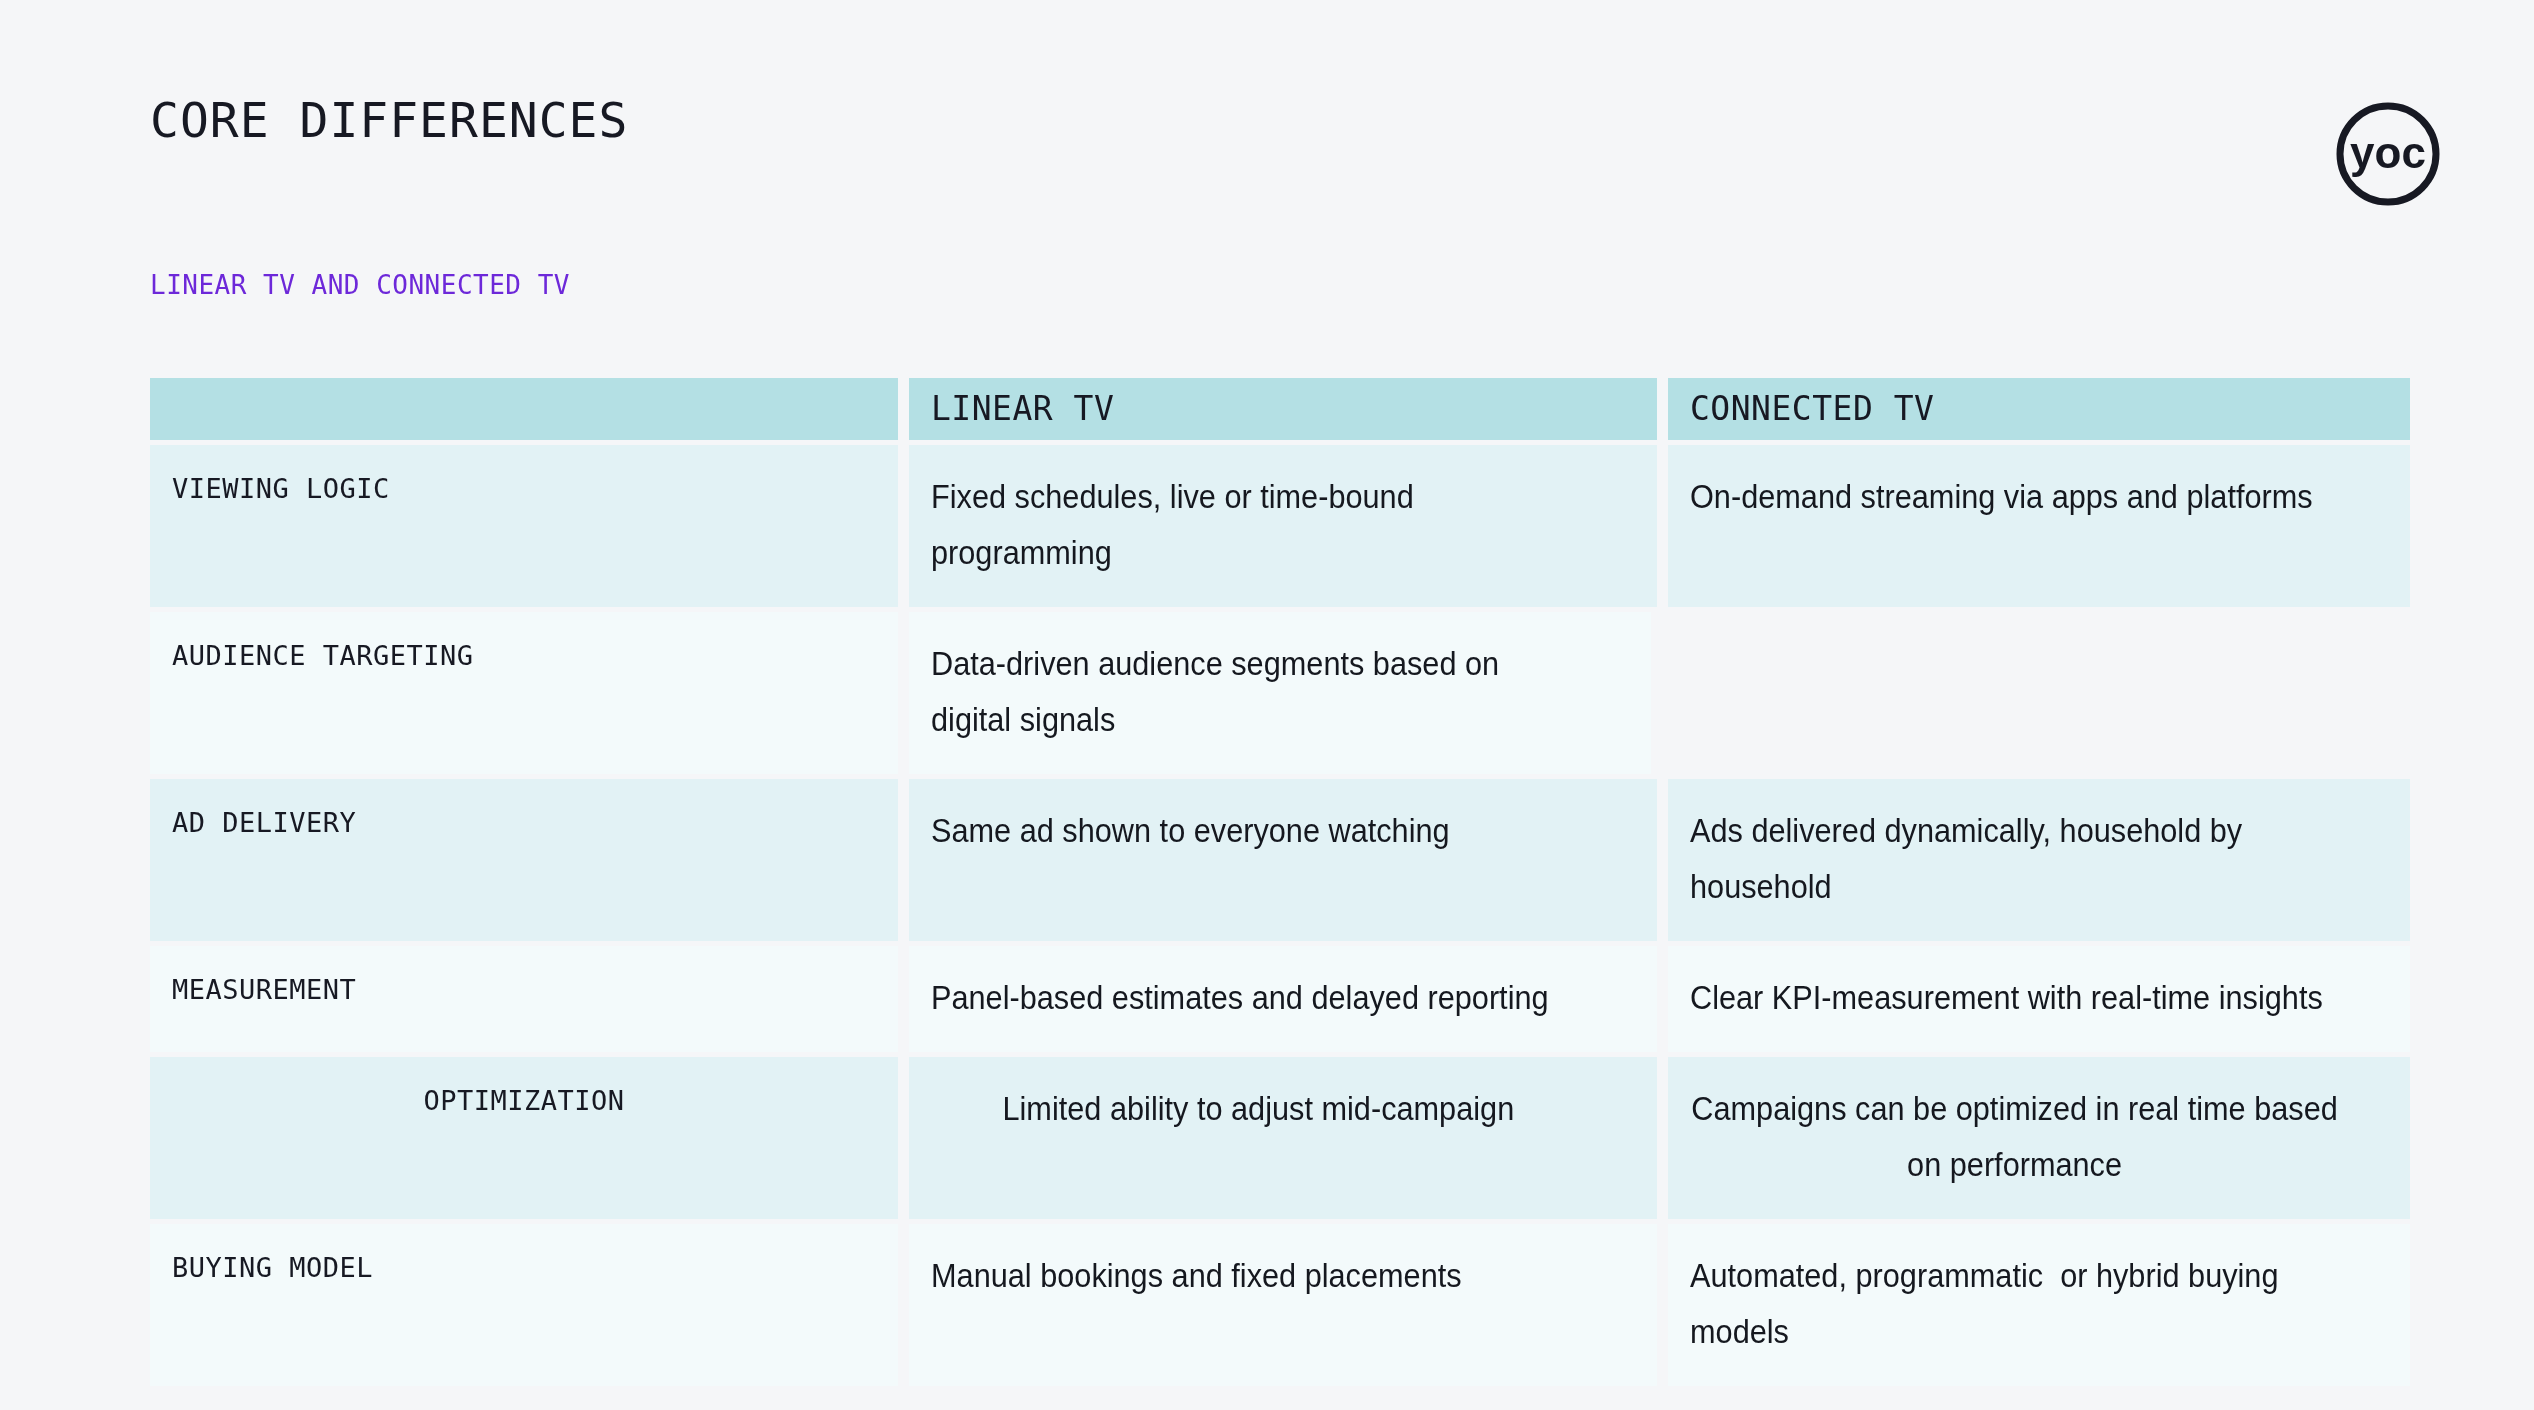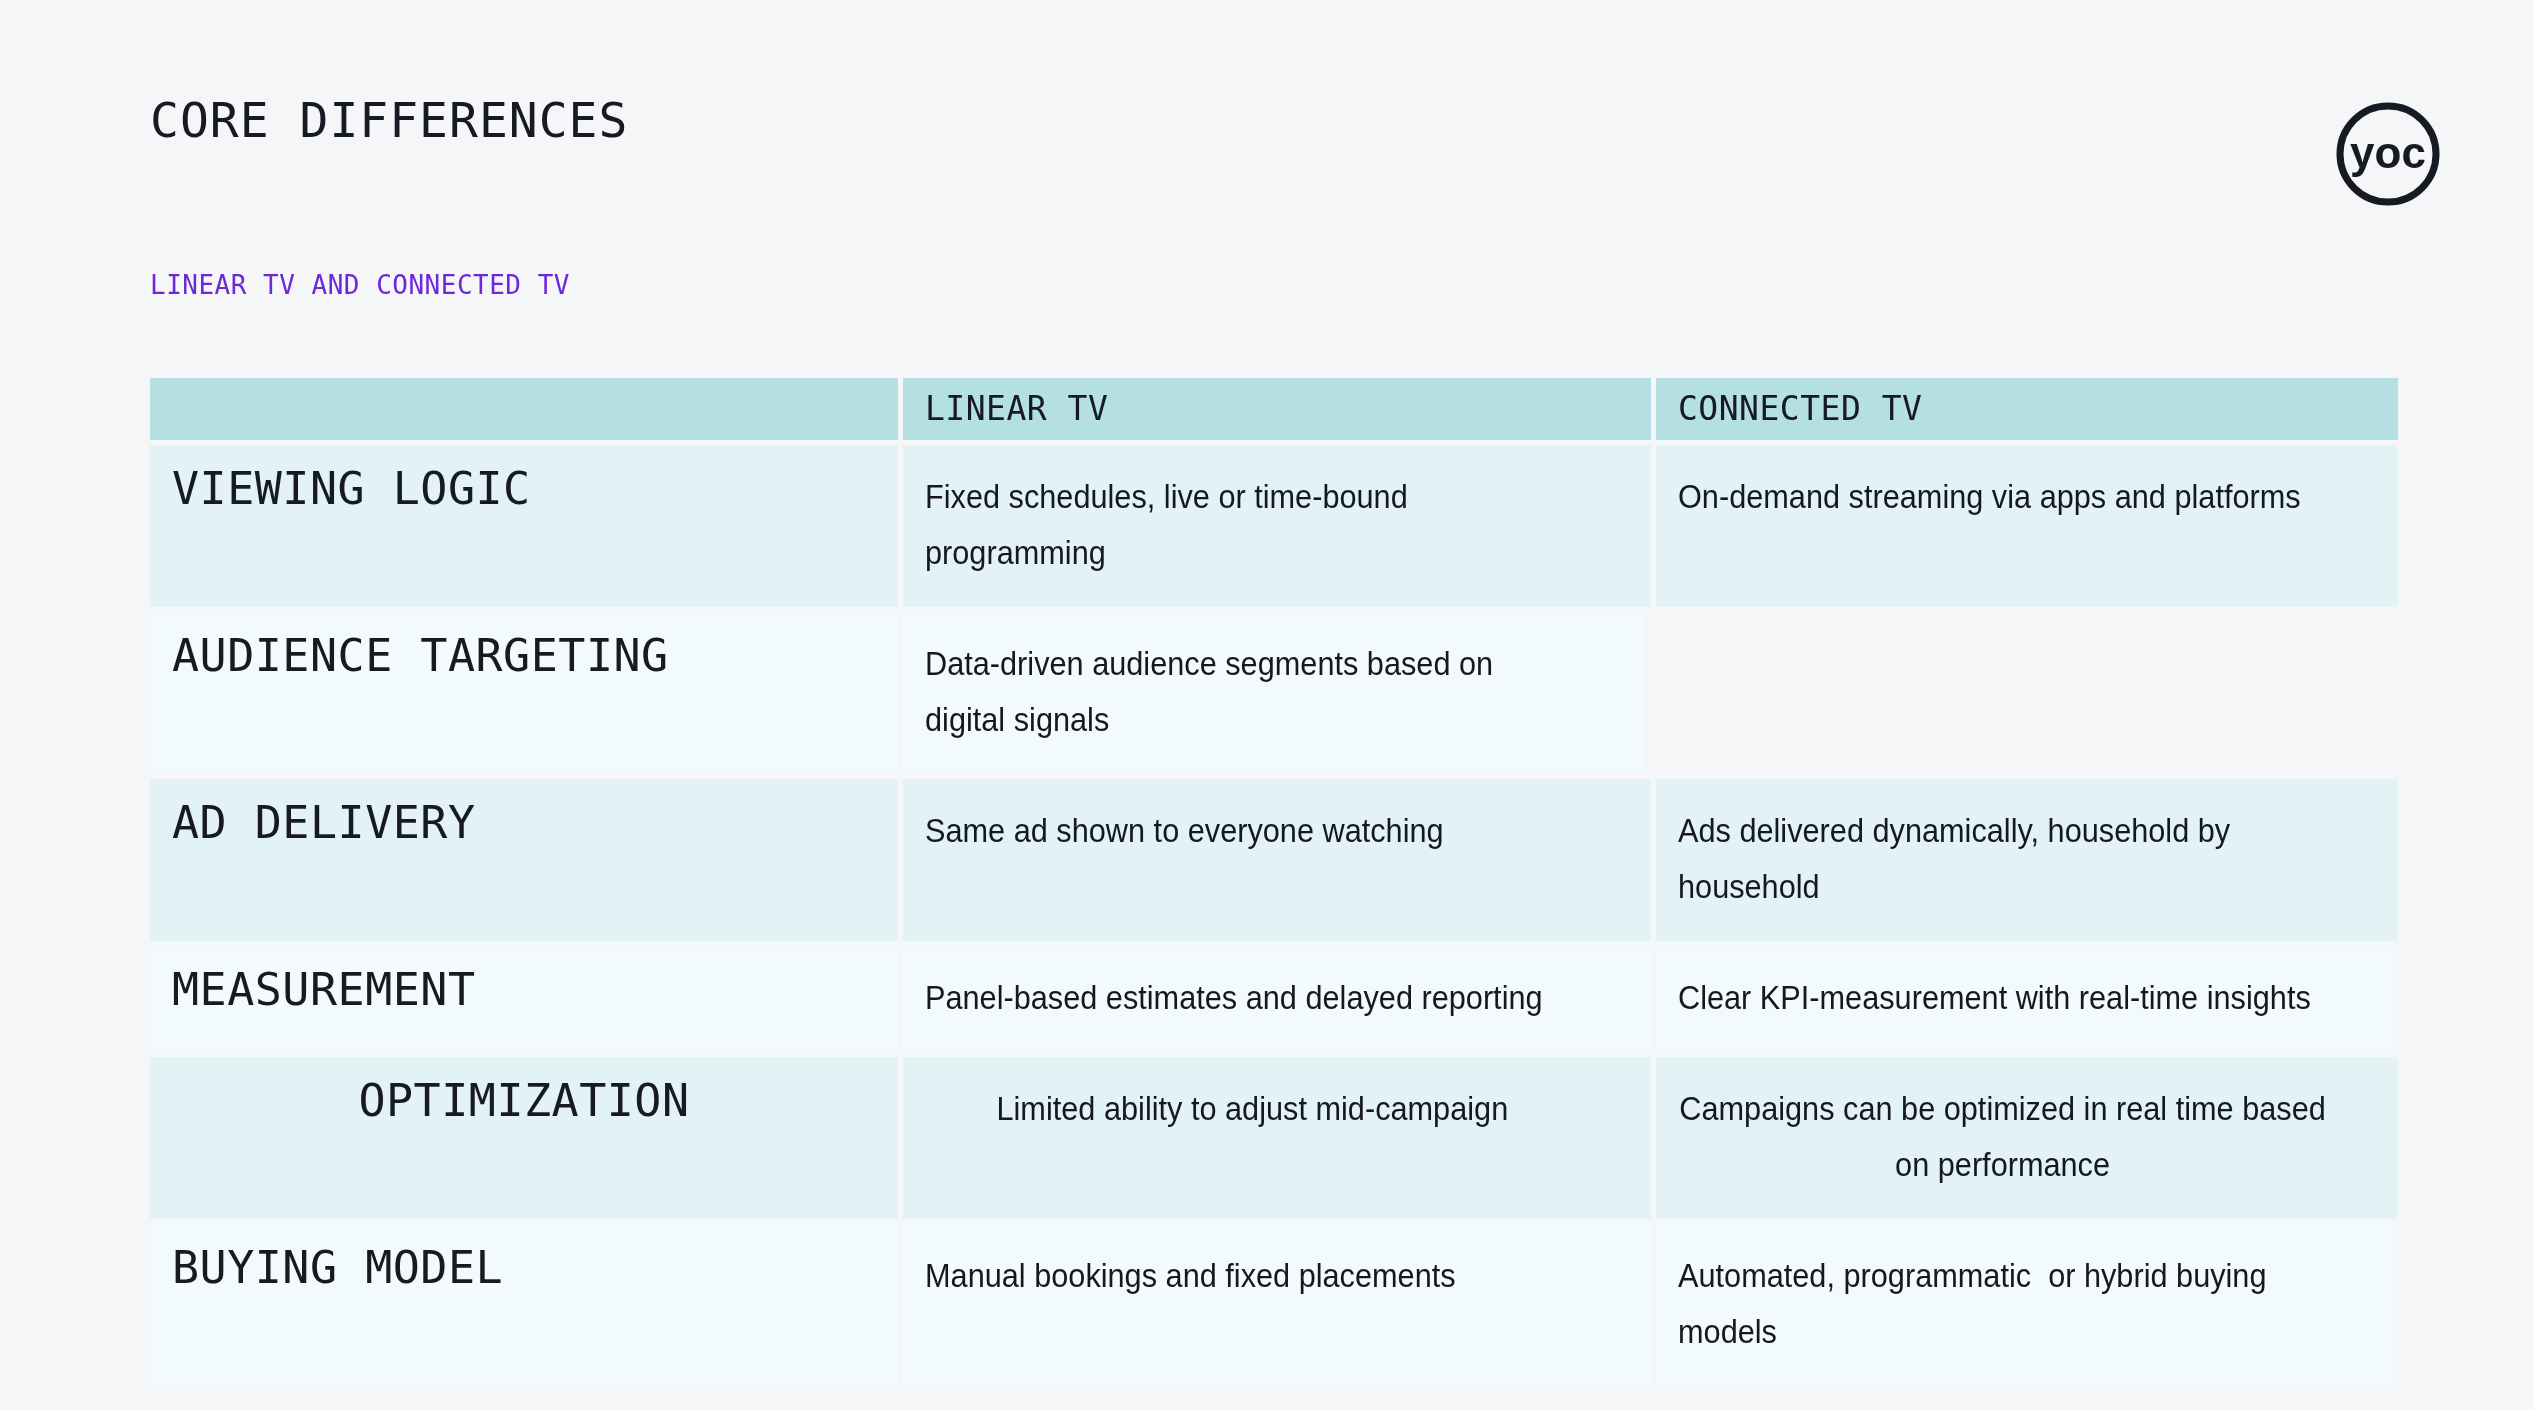--- a/index.html
+++ b/index.html
@@ -69,21 +69,21 @@
     left: 150px;
     top: 378px;
     width: 2238px;
     display: flex;
     flex-direction: column;
     row-gap: 5px;
   }
 
   .row {
     display: flex;
-    column-gap: 5px;
+    column-gap: 11px;
     width: 100%;
   }
 
   .cell {
     box-sizing: border-box;
     padding: 24px 22px 26px 22px;
   }
 
   .col-0 { width: 748px; flex: 0 0 748px; }
   .col-1 { width: 748px; flex: 0 0 748px; }
@@ -111,21 +111,21 @@
 
   .row-1 .cell { min-height: 96px; }
   .row-2 .cell { min-height: 160px; }
   .row-3 .cell { min-height: 100px; }
   .row-4 .cell { min-height: 96px; }
   .row-5 .cell { min-height: 96px; text-align: center; }
   .row-6 .cell { min-height: 100px; }
 
   .key-label {
     font-family: "DejaVu Sans Mono", "Liberation Mono", monospace;
-    font-size: 45px;
+    font-size: 27px;
     letter-spacing: 0.5px;
     color: #171923;
     line-height: 40px;
     white-space: pre;
   }
 
   .body-text {
     font-family: "Liberation Sans", sans-serif;
     font-size: 33px;
     font-weight: 400;

